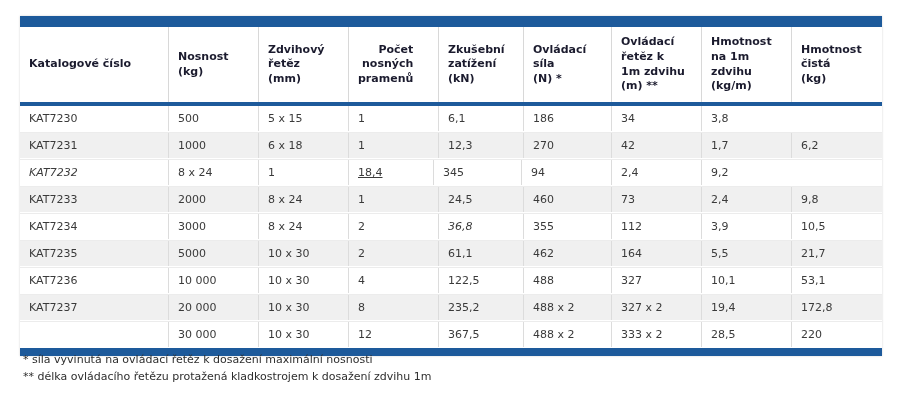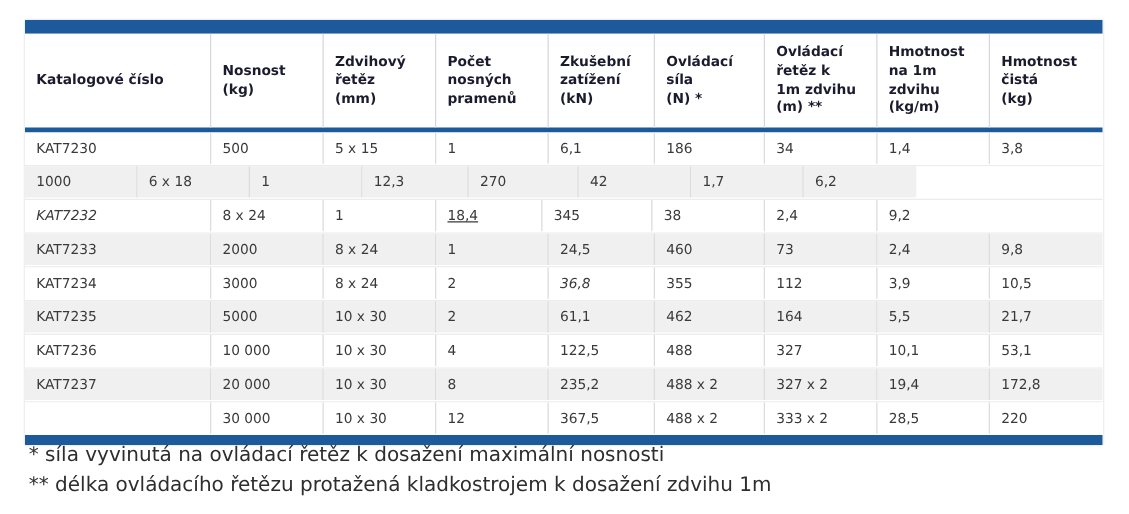--- a/index.html
+++ b/index.html
@@ -71,39 +71,39 @@
     border-right: 1px solid #d8d8d8;
     overflow: hidden;
     white-space: nowrap;
   }
   .cell:last-child { border-right: none; }
   .row .cell { border-right-color: #dcdcdc; }
   .footnotes {
     position: absolute;
     left: 23px;
     top: 352px;
-    font-size: 16px;
+    font-size: 11px;
     color: #2e2e2e;
     line-height: 1.5;
   }
 </style>
 </head>
 <body>
 
 <div class="page">
   <div class="table-wrap">
     <div class="topbar"></div>
     <div class="header-row" id="header-row">
         <div class="hcell" style="width: 149px;">Katalogové číslo</div>
         <div class="hcell" style="width: 90px;">Nosnost
 (kg)</div>
         <div class="hcell" style="width: 90px;">Zdvihový
 řetěz
 (mm)</div>
-        <div class="hcell" style="width: 90px;">Počet
+        <div class="hcell" style="width: 90px; text-align: right;">Počet
 nosných
 pramenů</div>
         <div class="hcell" style="width: 85px;">Zkušební
 zatížení
 (kN)</div>
         <div class="hcell" style="width: 88px;">Ovládací
 síla
 (N) *</div>
         <div class="hcell" style="width: 90px;">Ovládací
 řetěz k
@@ -120,40 +120,40 @@
     <div class="divider"></div>
     <div id="table-body">
         <div class="row">
           <div class="cell" style="width: 149px;">KAT7230</div>
           <div class="cell" style="width: 90px;">500</div>
           <div class="cell" style="width: 90px;">5 x 15</div>
           <div class="cell" style="width: 90px;">1</div>
           <div class="cell" style="width: 85px;">6,1</div>
           <div class="cell" style="width: 88px;">186</div>
           <div class="cell" style="width: 90px;">34</div>
-          <div class="cell" style="width: 90px;">1,4</div>
           <div class="cell" style="width: 90px;">3,8</div>
         </div>
         <div class="row alt">
+          <div class="cell" style="width: 149px;">KAT7231</div>
           <div class="cell" style="width: 90px;">1000</div>
           <div class="cell" style="width: 90px;">6 x 18</div>
           <div class="cell" style="width: 90px;">1</div>
           <div class="cell" style="width: 85px;">12,3</div>
           <div class="cell" style="width: 88px;">270</div>
           <div class="cell" style="width: 90px;">42</div>
           <div class="cell" style="width: 90px;">1,7</div>
           <div class="cell" style="width: 90px;">6,2</div>
         </div>
         <div class="row">
           <div class="cell" style="width: 149px; font-style: italic;">KAT7232</div>
           <div class="cell" style="width: 90px;">8 x 24</div>
           <div class="cell" style="width: 90px;">1</div>
           <div class="cell" style="width: 85px; text-decoration: underline;">18,4</div>
           <div class="cell" style="width: 88px;">345</div>
-          <div class="cell" style="width: 90px;">38</div>
+          <div class="cell" style="width: 90px;">94</div>
           <div class="cell" style="width: 90px;">2,4</div>
           <div class="cell" style="width: 90px;">9,2</div>
         </div>
         <div class="row alt">
           <div class="cell" style="width: 149px;">KAT7233</div>
           <div class="cell" style="width: 90px;">2000</div>
           <div class="cell" style="width: 90px;">8 x 24</div>
           <div class="cell" style="width: 90px;">1</div>
           <div class="cell" style="width: 85px;">24,5</div>
           <div class="cell" style="width: 88px;">460</div>

